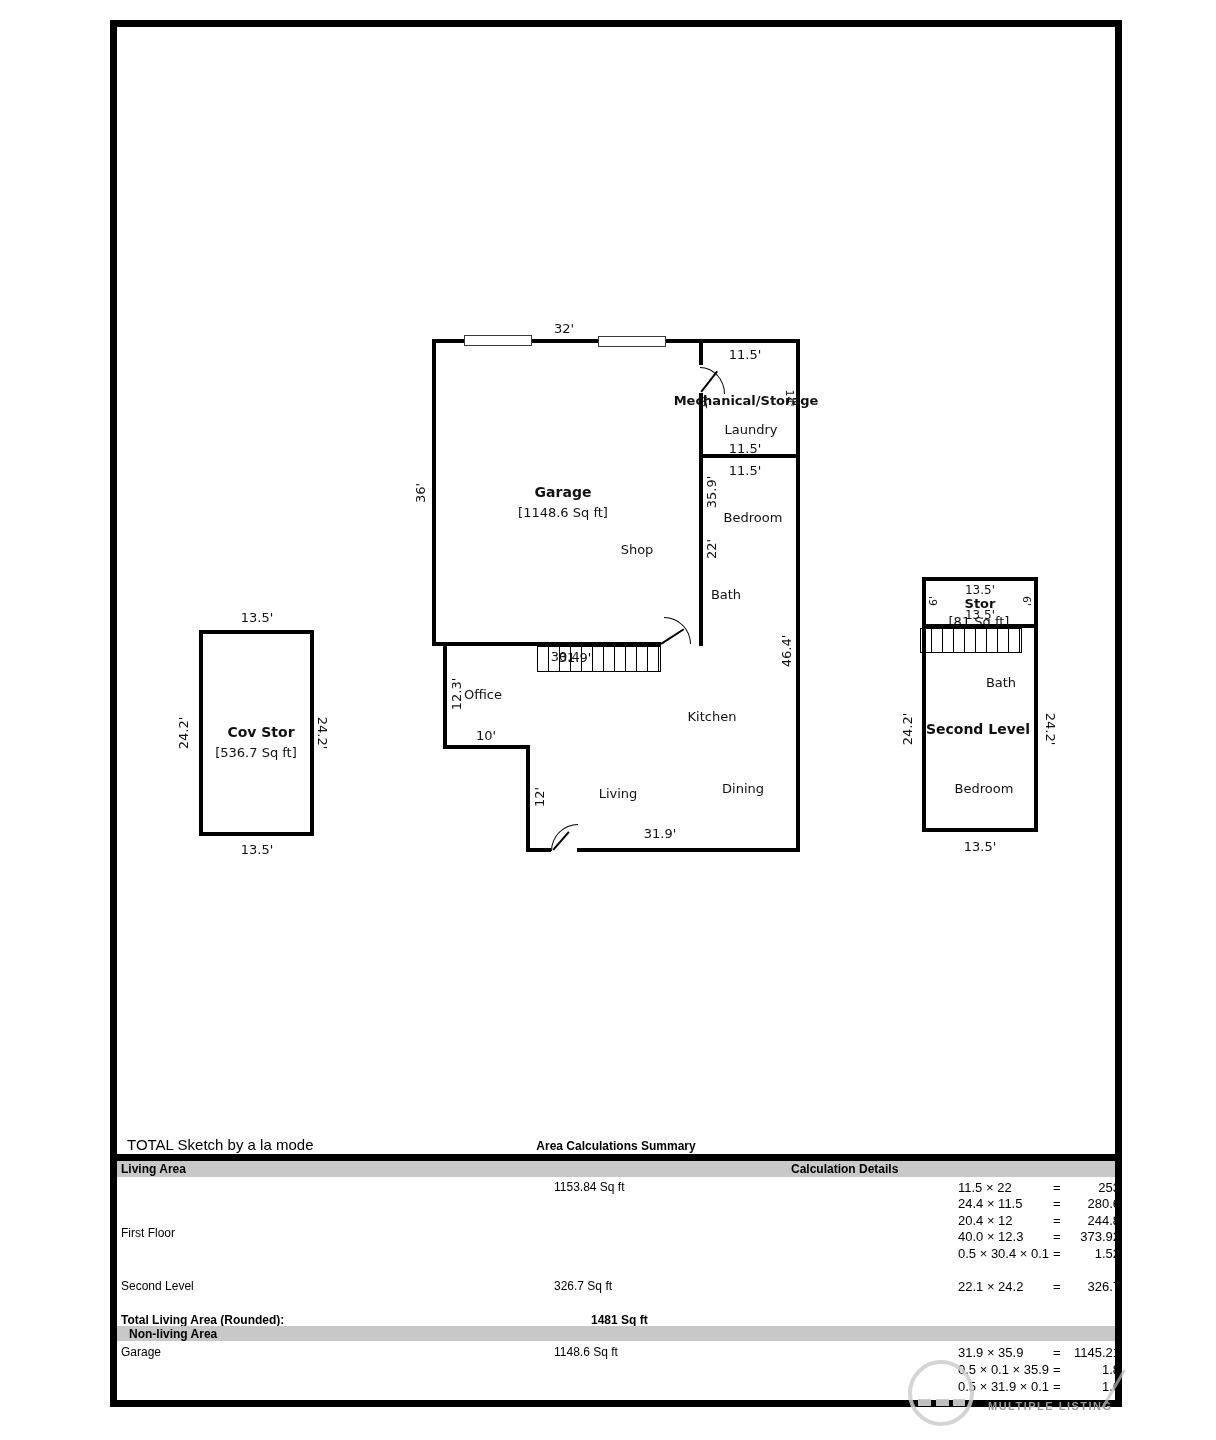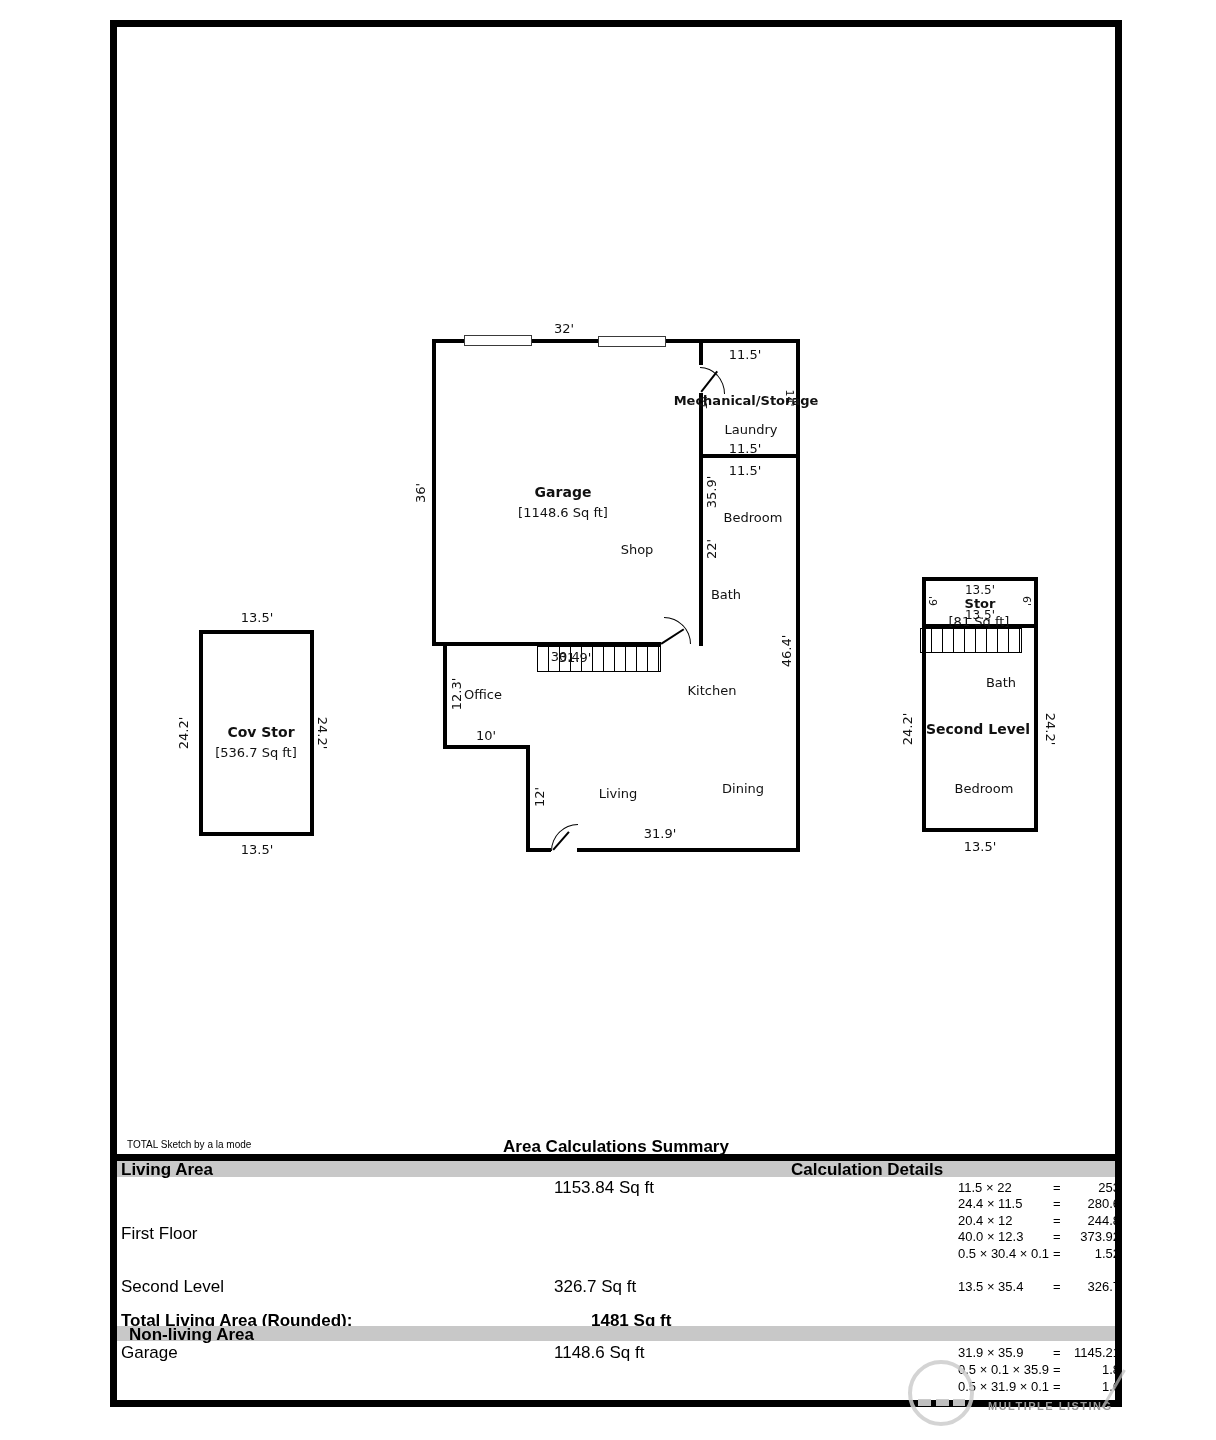--- a/index.html
+++ b/index.html
@@ -17,21 +17,21 @@
   .rl{transform:translate(-50%,-50%) rotate(-90deg);}
   .rr{transform:translate(-50%,-50%) rotate(90deg);}
   .stairs{position:absolute;border:1px solid #000;box-sizing:border-box;z-index:1;
           background:repeating-linear-gradient(90deg,#fff 0 10px,#000 10px 11px);}
   .gdoor{position:absolute;background:#fff;border:1.5px solid #3a3a3a;box-sizing:border-box;z-index:3;}
   .arcTR{position:absolute;border-top:1.5px solid #000;border-right:1.5px solid #000;
          border-top-right-radius:100% 100%;z-index:2;}
   .arcTL{position:absolute;border-top:1.5px solid #000;border-left:1.5px solid #000;
          border-top-left-radius:100% 100%;z-index:2;}
   .leaf{position:absolute;height:1.5px;background:#000;transform-origin:0 50%;z-index:2;}
-  .trow{position:absolute;font-size:17px;line-height:15px;white-space:nowrap;
+  .trow{position:absolute;font-size:12px;line-height:15px;white-space:nowrap;
         font-family:"Liberation Sans",sans-serif;color:#000;}
   .band{position:absolute;left:117px;width:998px;background:#c8c8c8;z-index:1;}
   .calcline{position:absolute;left:0;top:0;width:1216px;height:16px;
             font-family:"Liberation Sans",sans-serif;font-size:13px;color:#000;}
   .ce{position:absolute;left:958px;white-space:nowrap;}
   .cq{position:absolute;left:1053px;}
   .cv{position:absolute;right:96px;width:80px;text-align:right;}
   
   .wm-circle{position:absolute;left:908px;top:1360px;width:66px;height:66px;border-radius:50%;
              border:4px solid rgba(205,205,205,.85);box-sizing:border-box;z-index:8;}
@@ -85,21 +85,21 @@
   <div class="lbl rr f11" style="left:789px;top:398px;">14'</div>
   <div class="lbl" style="left:751px;top:429px;">Laundry</div>
   <div class="lbl" style="left:745px;top:448px;">11.5'</div>
 
   <div class="lbl" style="left:745px;top:470px;">11.5'</div>
   <div class="lbl rl" style="left:711px;top:492px;">35.9'</div>
   <div class="lbl" style="left:753px;top:517px;">Bedroom</div>
   <div class="lbl rl" style="left:711px;top:549px;">22'</div>
   <div class="lbl" style="left:726px;top:594px;">Bath</div>
   <div class="lbl rl" style="left:786px;top:651px;">46.4'</div>
-  <div class="lbl" style="left:712px;top:690px;text-align:center;">Kitchen</div>
+  <div class="lbl" style="left:712px;top:716px;text-align:center;">Kitchen</div>
 
   <div class="lbl" style="left:567px;top:656px;">30.4'</div>
   <div class="lbl" style="left:575px;top:657px;">31.9'</div>
 
   <div class="lbl" style="left:483px;top:694px;">Office</div>
   <div class="lbl rl" style="left:456px;top:694px;">12.3'</div>
   <div class="lbl" style="left:486px;top:735px;">10'</div>
   <div class="lbl rl" style="left:539px;top:797px;">12'</div>
   <div class="lbl" style="left:618px;top:793px;">Living</div>
   <div class="lbl" style="left:743px;top:788px;">Dining</div>
@@ -122,21 +122,21 @@
   <div class="lbl" style="left:979px;top:621px;">[81 Sq ft]</div>
   <div class="lbl rl f11" style="left:933px;top:601px;">6'</div>
   <div class="lbl rr f11" style="left:1026px;top:601px;">6'</div>
   <div class="lbl" style="left:1001px;top:682px;">Bath</div>
   <div class="lbl b f14" style="left:978px;top:729px;">Second Level</div>
   <div class="lbl" style="left:984px;top:788px;">Bedroom</div>
   <div class="lbl rl" style="left:907px;top:729px;">24.2'</div>
   <div class="lbl rr" style="left:1050px;top:729px;">24.2'</div>
   <div class="lbl" style="left:980px;top:846px;">13.5'</div>
 
-  <div class="trow" style="left:127px;top:1137px;font-size:10px;">TOTAL Sketch by a la mode</div>
+  <div class="trow" style="left:127px;top:1137px;font-size:15px;">TOTAL Sketch by a la mode</div>
   <div class="trow b" style="left:616px;top:1139px;transform:translateX(-50%);">Area Calculations Summary</div>
 
   <div class="wall" style="left:110px;top:1154px;width:1012px;height:7px;z-index:2;"></div>
 
   <div class="band" style="top:1161px;height:16px;"></div>
   <div class="trow b" style="left:121px;top:1162px;z-index:2;">Living Area</div>
   <div class="trow b" style="left:791px;top:1162px;z-index:2;">Calculation Details</div>
 
   <div class="trow" style="left:121px;top:1180px;margin-top:46px;">First Floor</div>
   <div class="trow" style="left:554px;top:1180px;">1153.84 Sq ft</div>
@@ -162,21 +162,21 @@
   </div>
   <div class="calcline" style="top:1246px;">
     <span class="ce">0.5 × 30.4 × 0.1</span>
     <span class="cq">=</span>
     <span class="cv">1.52</span>
   </div>
 
   <div class="trow" style="left:121px;top:1279px;">Second Level</div>
   <div class="trow" style="left:554px;top:1279px;">326.7 Sq ft</div>
   <div class="calcline" style="top:1279px;">
-    <span class="ce">13.5 × 35.4</span>
+    <span class="ce">22.1 × 24.2</span>
     <span class="cq">=</span>
     <span class="cv">326.7</span>
   </div>
 
   <div class="trow b" style="left:121px;top:1313px;">Total Living Area (Rounded):</div>
   <div class="trow b" style="left:554px;top:1313px;margin-left:37px;">1481 Sq ft</div>
 
   <div class="band" style="top:1326px;height:15px;"></div>
   <div class="trow b" style="left:121px;top:1327px;z-index:2;padding-left:8px;">Non-living Area</div>
 

